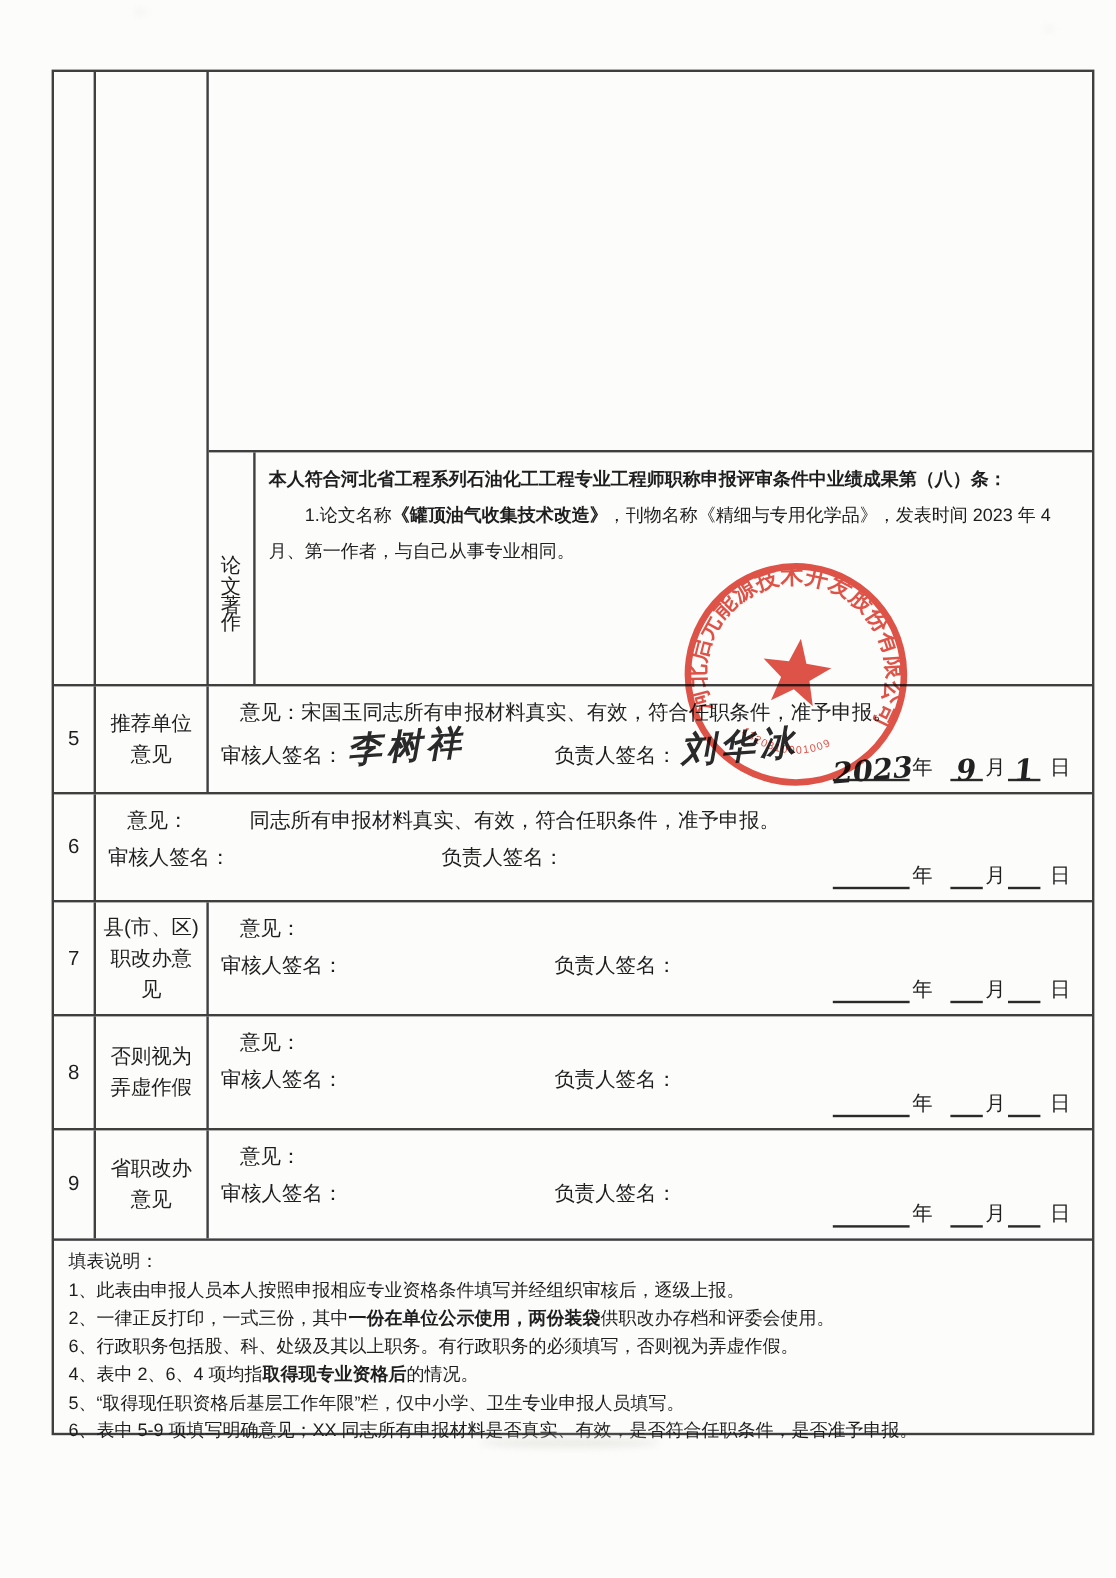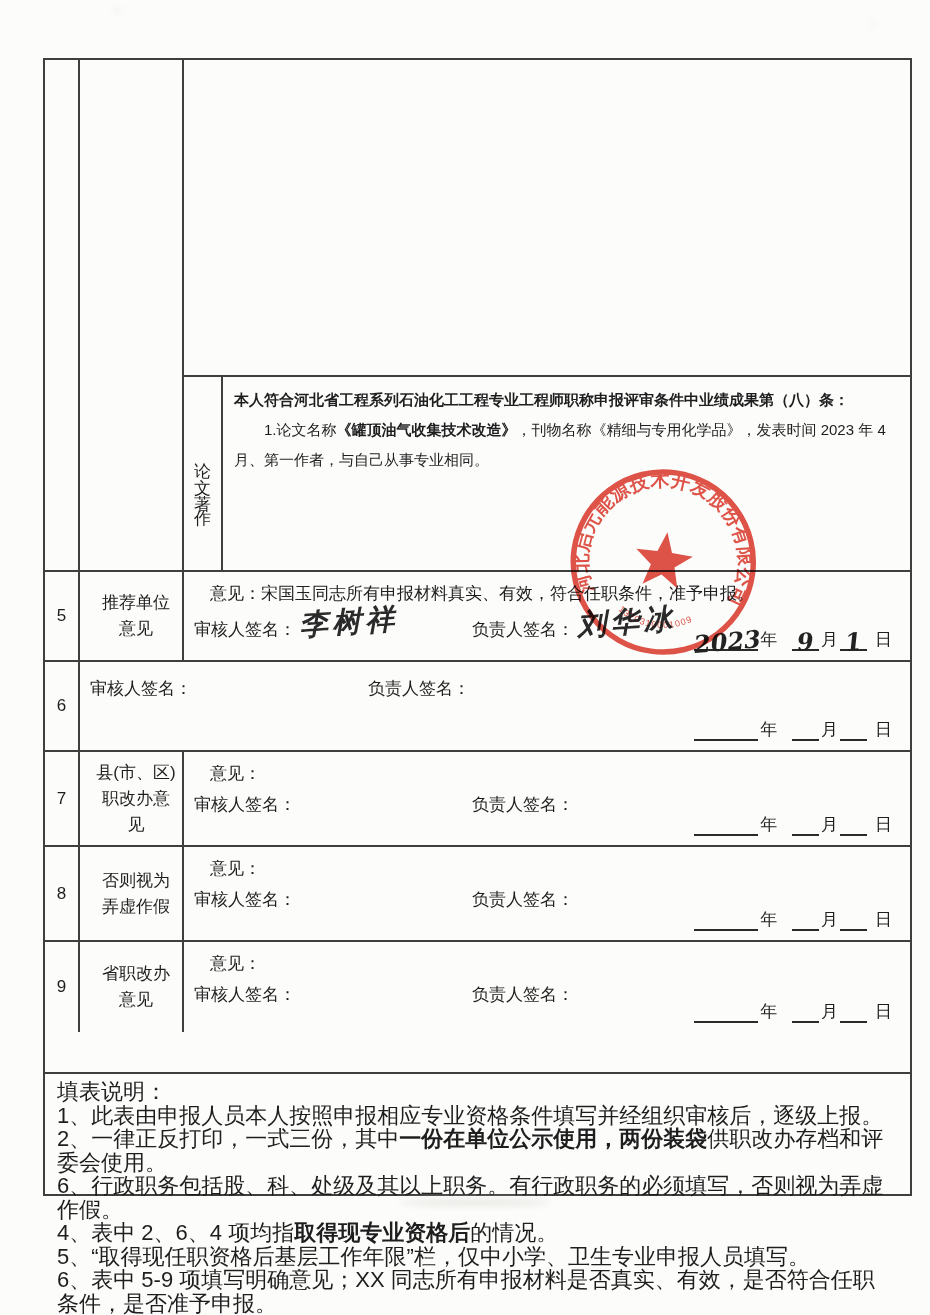--- a/index.html
+++ b/index.html
@@ -11,21 +11,21 @@
     color:#1e1e1e;
   }
   .form-table {
     position:absolute; left:43px; top:58px;
     width:869px; height:1138px;
     border:2px solid #3f3f3f;
     background:transparent;
   }
   .sectionA { display:flex; height:510px; }
   .colNum { width:35px; border-right:2px solid #3f3f3f; display:flex; align-items:center; justify-content:center; font-size:17px; }
-  .colLabel { width:94px; border-right:2px solid #3f3f3f; display:flex; align-items:center; justify-content:center; text-align:center; font-size:17px; line-height:26px; padding:0 5px;margin-left:10px; }
+  .colLabel { width:94px; border-right:2px solid #3f3f3f; display:flex; align-items:center; justify-content:center; text-align:center; font-size:17px; line-height:26px; padding:0 5px; }
   .colRest { flex:1; display:flex; flex-direction:column; }
   .cellTopEmpty { height:317px; border-bottom:2px solid #3f3f3f; }
   .paperRow { flex:1; display:flex; }
   .paperSideLabel {
     width:39px; border-right:2px solid #3f3f3f;
     display:flex; align-items:center; justify-content:center;
     font-size:17px;
     writing-mode:vertical-lr; letter-spacing:16px;
     padding-top:14px;
   }
@@ -54,21 +54,21 @@
   .by { width:64px; }
   .bm { width:27px; margin-left:8px; }
   .bd { width:27px; margin-right:6px; }
   .dlab { margin:0 2px; }
   .handval {
     font-family:"DejaVu Serif",serif; font-style:italic; font-weight:bold;
     font-size:24px; color:#222; position:relative; top:-3px; display:inline-block;
     transform:rotate(-5deg);
   }
 
-  .notes { border-top:2px solid #3f3f3f; height:166px; padding:6px 14px 0 12px; font-size:22px; line-height:23.5px;margin-top:40px; }
+  .notes { border-top:2px solid #3f3f3f; height:166px; padding:6px 14px 0 12px; font-size:15px; line-height:23.5px; }
 
   .seal {
     position:absolute; left:565px; top:464px; width:196px; height:200px;
     transform:rotate(8deg);
     mix-blend-mode:multiply; opacity:0.87;
     pointer-events:none;
   }
   .smudge { position:absolute; background:#e9e9e5; border-radius:50%; filter:blur(3px); }
   .sm1 { left:400px; top:1199px; width:150px; height:7px; }
   .sm2 { left:112px; top:8px; width:10px; height:4px; opacity:.6; }
@@ -106,20 +106,21 @@
       <div class="dateline">
         <span class="blank by"><span class="handval">2023</span></span><span class="dlab">年</span>
         <span class="blank bm"><span class="handval">9</span></span><span class="dlab">月</span><span class="blank bd"><span class="handval">1</span></span><span class="dlab">日</span>
       </div>
     </div>
   </div>
 
   <div class="oprow r6">
     <div class="colNum">6</div>
     <div class="colContent">
+      <div class="op-line"><span>意见：</span><span>　　　同志所有申报材料真实、有效，符合任职条件，准予申报。</span></div>
       <div class="sigline">
         <span>审核人签名：</span><span class="sig"></span>
         <span class="managerGroup"><span>负责人签名：</span><span class="sig"></span></span>
       </div>
       <div class="dateline">
         <span class="blank by"><span class="handval"></span></span><span class="dlab">年</span>
         <span class="blank bm"><span class="handval"></span></span><span class="dlab">月</span><span class="blank bd"><span class="handval"></span></span><span class="dlab">日</span>
       </div>
     </div>
   </div>

